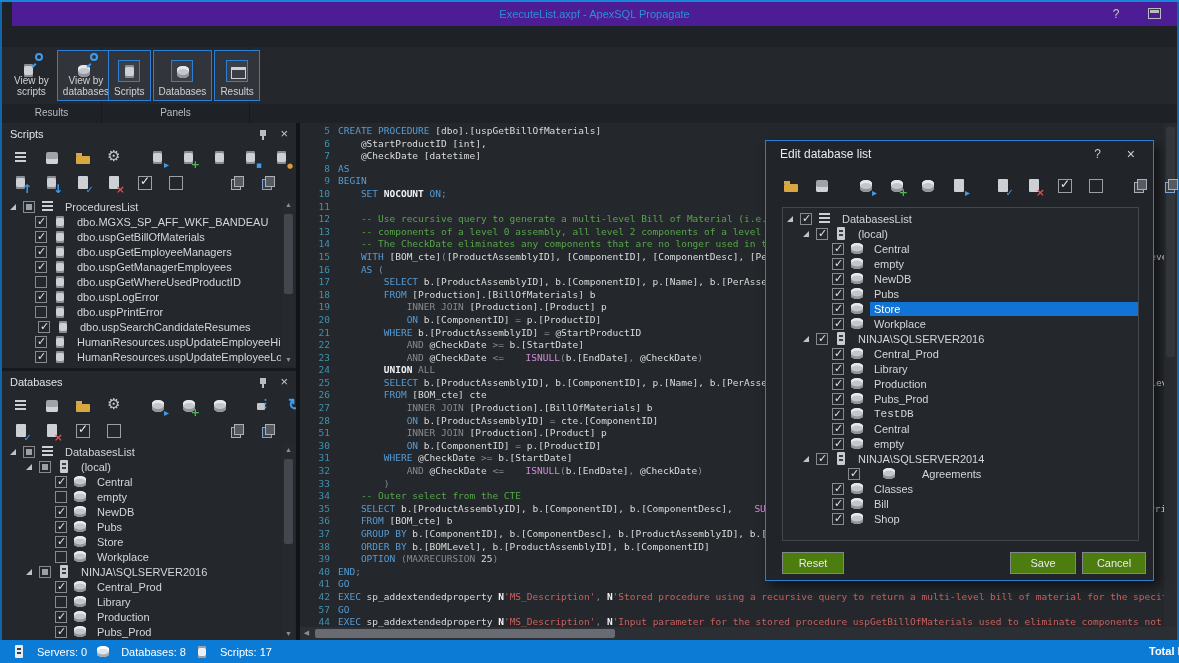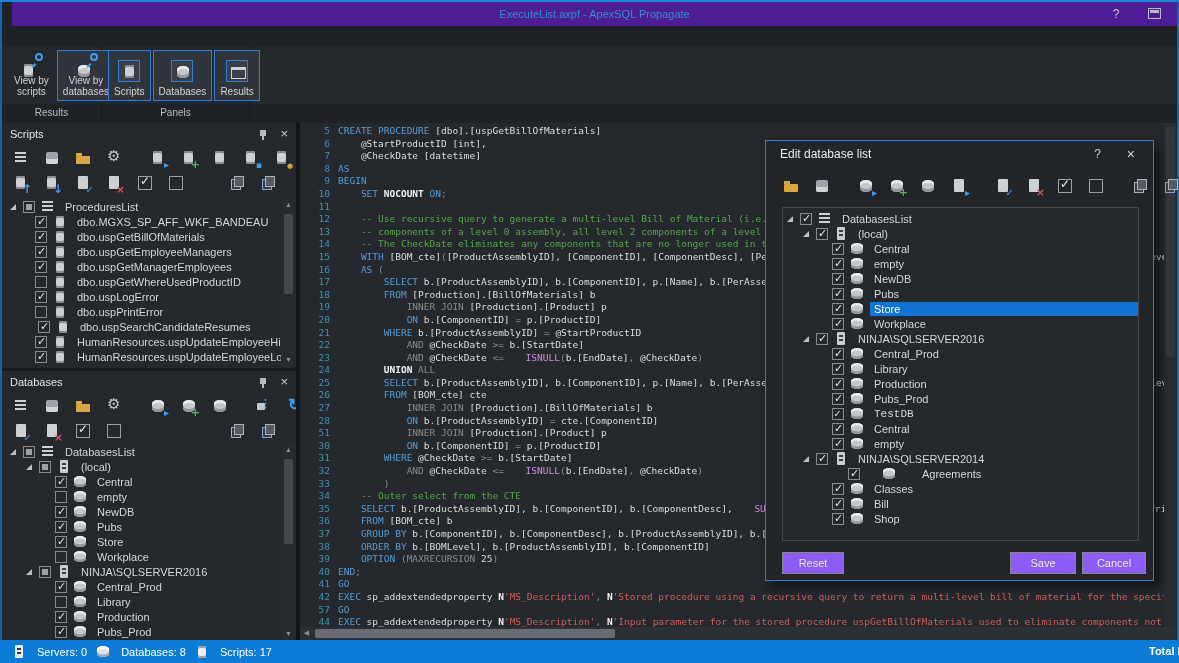--- a/index.html
+++ b/index.html
@@ -133,21 +133,21 @@
 
   
   .dialog{position:absolute;left:765px;top:140px;width:389px;height:441px;background:#212429;
           border:1px solid #2b7fd4;box-shadow:5px 5px 10px rgba(0,0,0,0.55);z-index:20;}
   .dtitle{position:absolute;left:14px;top:0;line-height:26px;font-size:12px;color:#e8eaec;}
   .dhelp{position:absolute;right:52px;top:0;line-height:26px;font-size:12px;color:#c8c8c8;}
   .dclose{position:absolute;right:18px;top:0;line-height:26px;font-size:14px;color:#cdd1d5;}
   .dtb{position:absolute;left:16px;right:12px;top:32px;height:26px;display:flex;align-items:center;column-gap:13px;}
   .dtree{position:absolute;left:16px;top:66px;width:357px;height:334px;border:1px solid #43464b;
          background:#24272b;overflow:hidden;font-size:11px;padding-top:3px;}
-  .dbtn{position:absolute;top:411px;height:22px;background:#8b5cf6;border:1px solid #83868a;
+  .dbtn{position:absolute;top:411px;height:22px;background:#4d7c0f;border:1px solid #83868a;
         color:#e8eaec;font-size:11px;font-family:"Liberation Sans",sans-serif;text-align:center;line-height:20px;}
   .dbtn-reset{left:16px;width:62px;}
   .dbtn-save{left:244px;width:66px;}
   .dbtn-cancel{left:316px;width:64px;}
 
   
   .statusbar{position:absolute;left:0;top:640px;width:1179px;height:23px;background:#0b7bd6;
              display:flex;align-items:center;padding-left:12px;column-gap:9px;color:#fff;font-size:11px;}
   .sb-item{display:flex;align-items:center;column-gap:5px;}
   .sb-item .ti::before{filter:brightness(1.15);}

